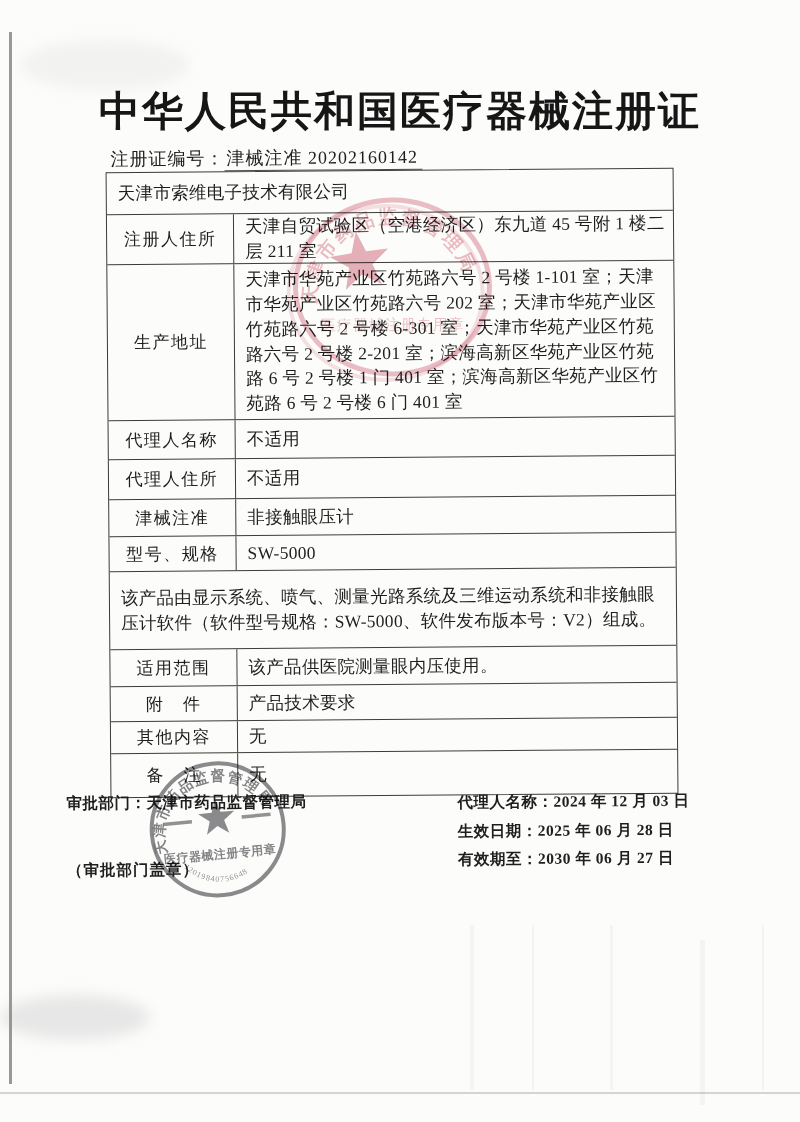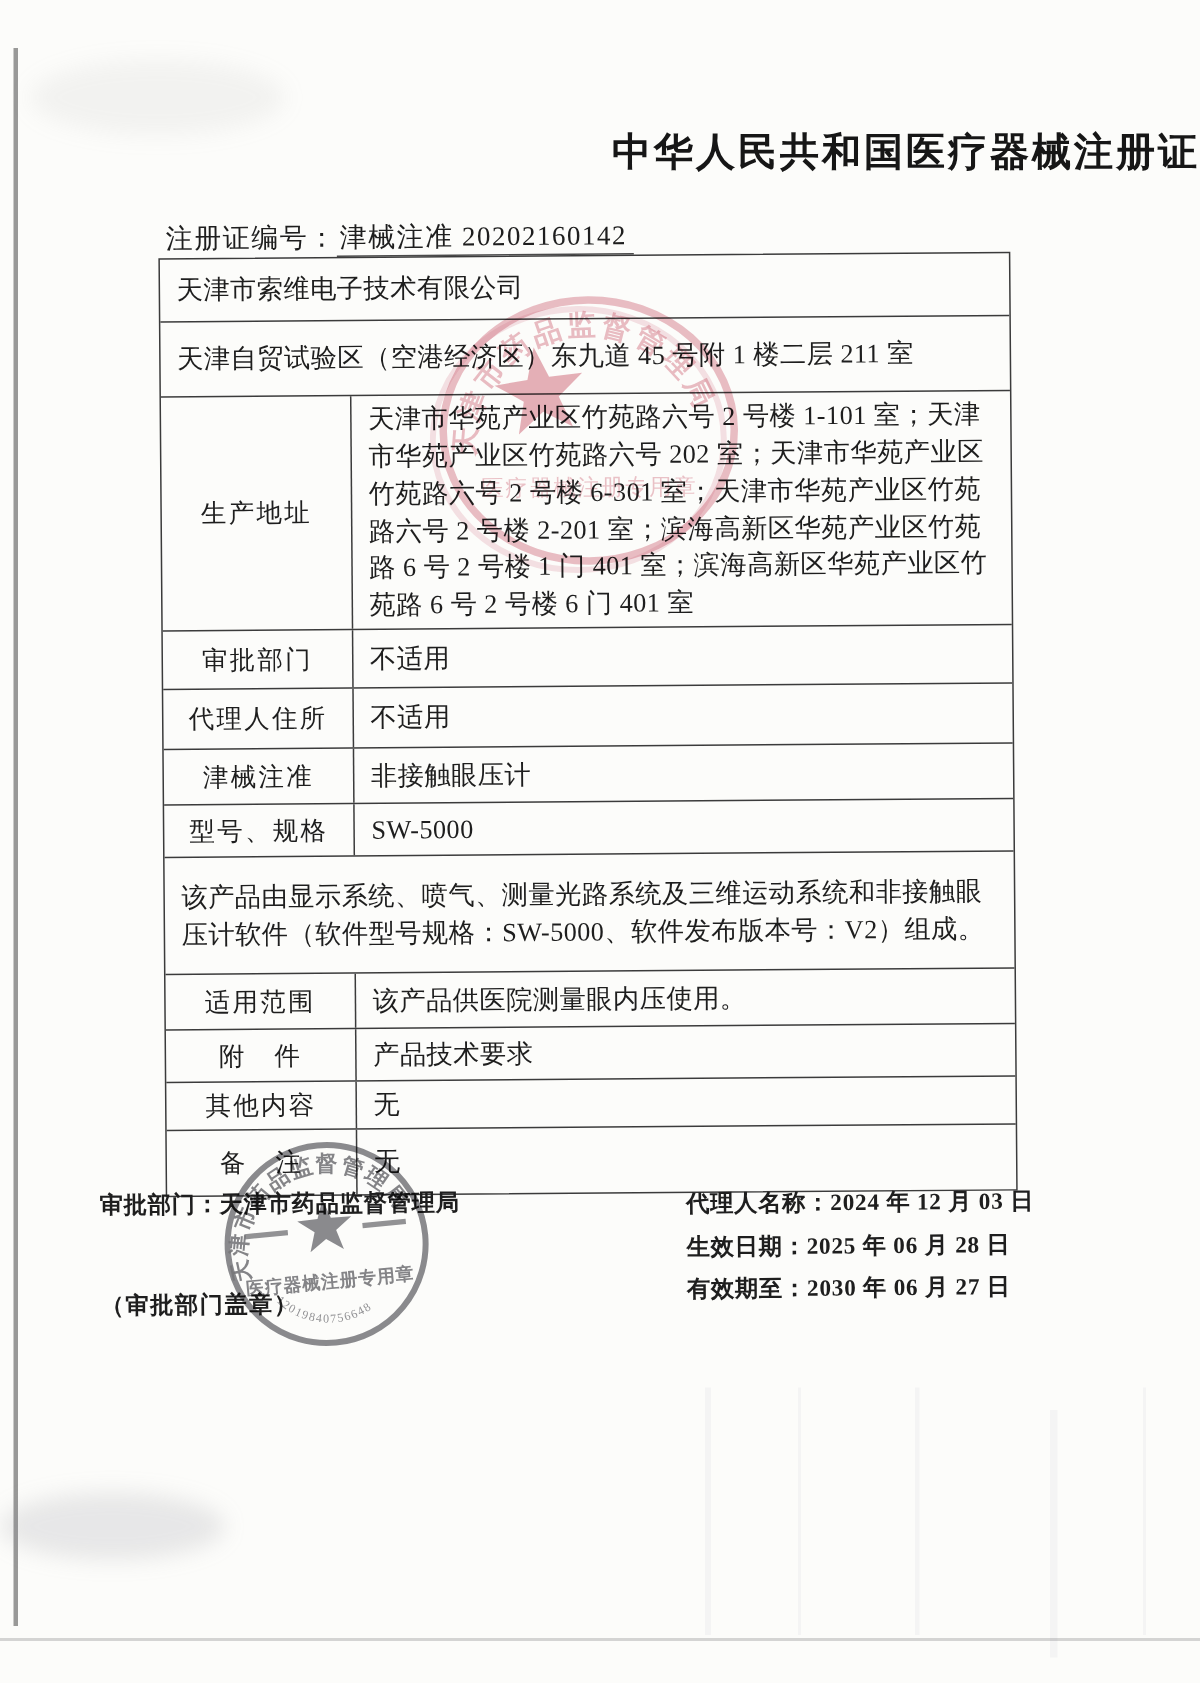--- a/index.html
+++ b/index.html
@@ -13,22 +13,22 @@
   .edge-left { position:absolute; left:9px; top:32px; bottom:38px; width:2.5px;
     background:#474747; opacity:.55; }
   .edge-bottom { position:absolute; left:0; right:0; top:1092px; height:2px;
     background:#c9c9c9; opacity:.8; }
   .smudge { position:absolute; border-radius:50%; filter:blur(7px); }
   .smudge.tl { left:20px; top:40px; width:170px; height:50px; background:rgba(160,160,160,.10); }
   .smudge.bl { left:0px; top:995px; width:150px; height:45px; background:rgba(140,140,148,.18); }
   .streak { position:absolute; top:925px; height:165px; background:rgba(100,100,135,.05); }
   
   .title {
-    position:absolute; left:0; right:0; top:84px; text-align:right;
-    font-size:26px; font-weight:900; letter-spacing:2px; color:#161616;
+    position:absolute; left:0; right:0; top:84px; text-align:center;
+    font-size:41px; font-weight:900; letter-spacing:2px; color:#161616;
   }
   .regline { position:absolute; left:113px; top:145px; font-size:18px; letter-spacing:1px; }
   .regline .val { border-bottom:1.4px solid #4a4a4a; padding:0 4px 2px 2px; }
   
   .doc-tilt { position:absolute; left:0; top:0; width:800px; height:1122px;
     transform:rotate(-0.45deg); transform-origin:390px 480px; }
   .cert-table {
     position:absolute; left:108px; top:170px; width:568px;
     border:1.8px solid #3b3b3b; background:transparent;
   }
@@ -76,30 +76,31 @@
       <span>注册证编号：</span><span class="val">津械注准 20202160142</span>
     </div>
 
     <div class="cert-table">
 
         <div class="trow" style="height: 42px;">
           <div class="tvalue">天津市索维电子技术有限公司</div>
         </div>
 
         <div class="trow" style="height: 50px;">
+          <div class="tlabel">注册人住所</div>
           <div class="tvalue">天津自贸试验区（空港经济区）东九道 45 号附 1 楼二层 211 室</div>
         </div>
 
         <div class="trow" style="height: 156px;">
           <div class="tlabel">生产地址</div>
           <div class="tvalue">天津市华苑产业区竹苑路六号 2 号楼 1-101 室；天津市华苑产业区竹苑路六号 202 室；天津市华苑产业区竹苑路六号 2 号楼 6-301 室；天津市华苑产业区竹苑路六号 2 号楼 2-201 室；滨海高新区华苑产业区竹苑路 6 号 2 号楼 1 门 401 室；滨海高新区华苑产业区竹苑路 6 号 2 号楼 6 门 401 室</div>
         </div>
 
         <div class="trow" style="height: 39px;">
-          <div class="tlabel">审批部门</div>
+          <div class="tlabel">代理人名称</div>
           <div class="tvalue">不适用</div>
         </div>
 
         <div class="trow" style="height: 40px;">
           <div class="tlabel">代理人住所</div>
           <div class="tvalue">不适用</div>
         </div>
 
         <div class="trow" style="height: 37px;">
           <div class="tlabel">津械注准</div>

